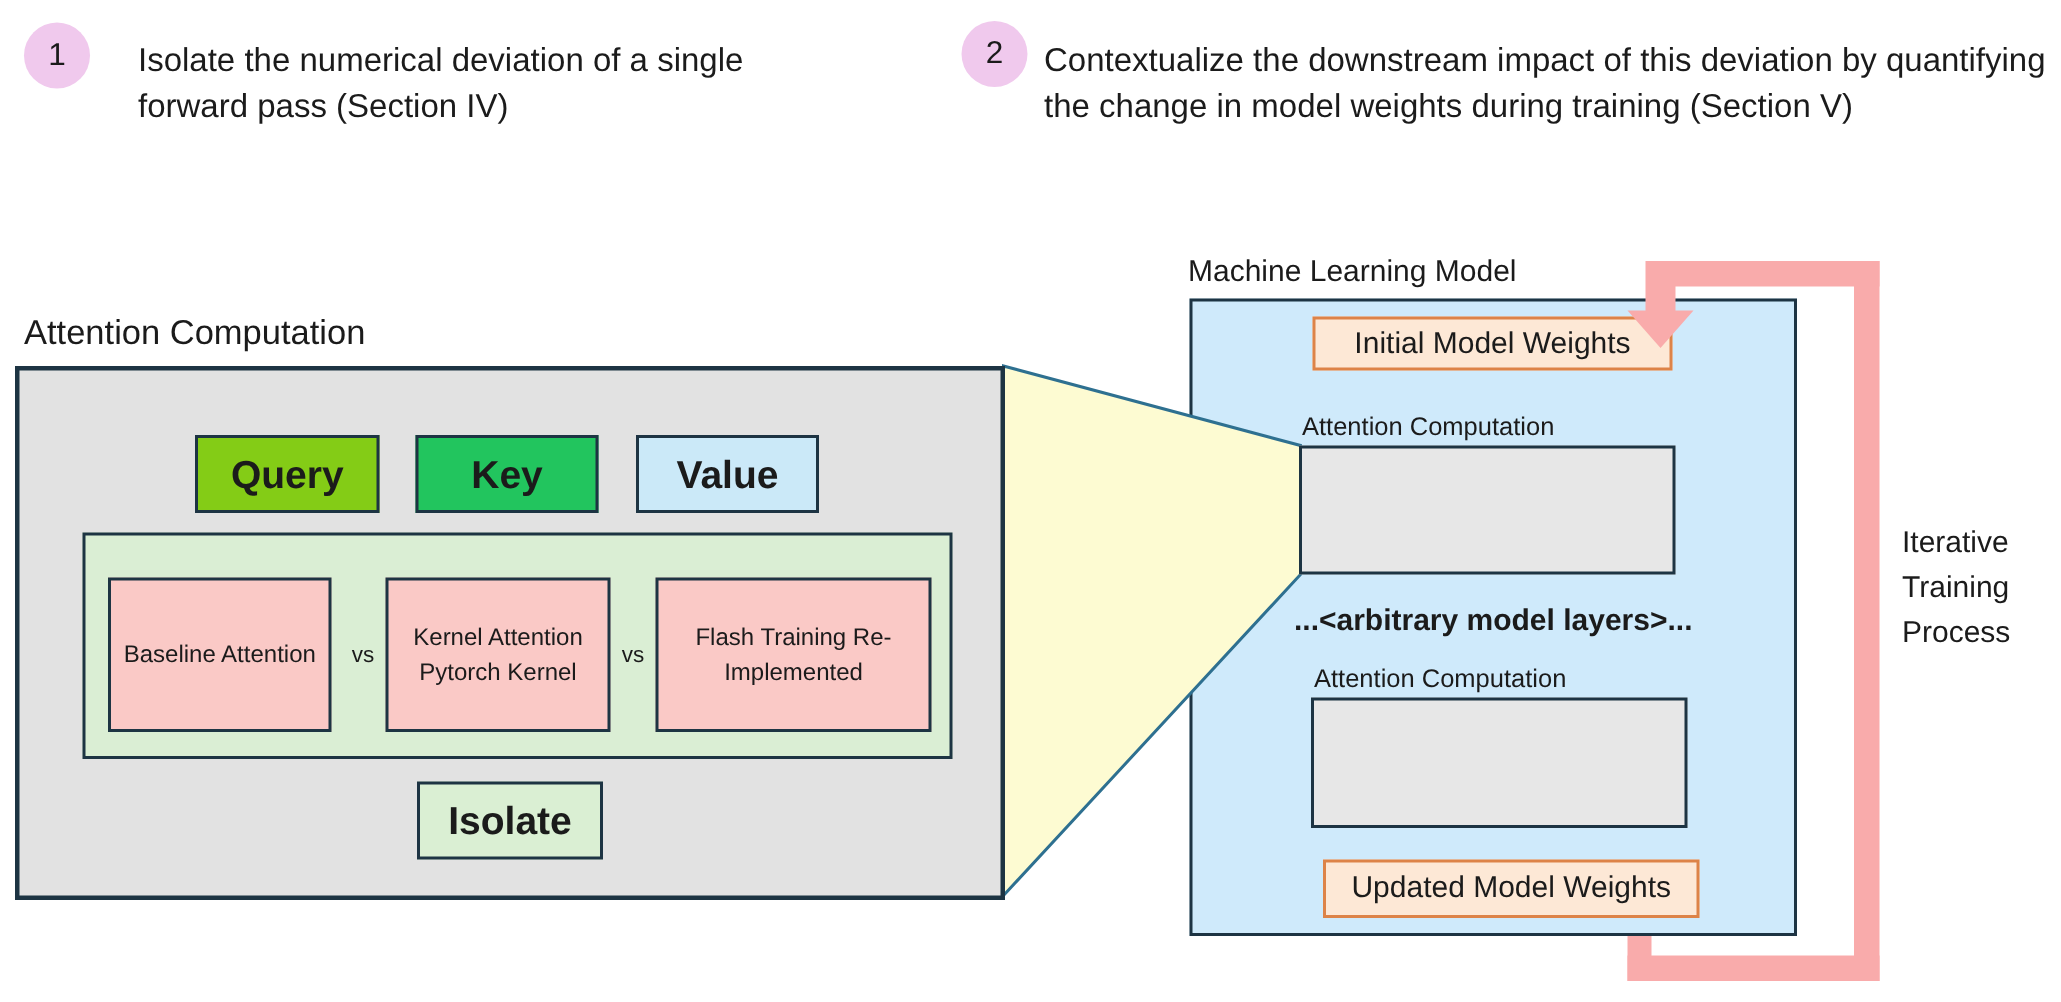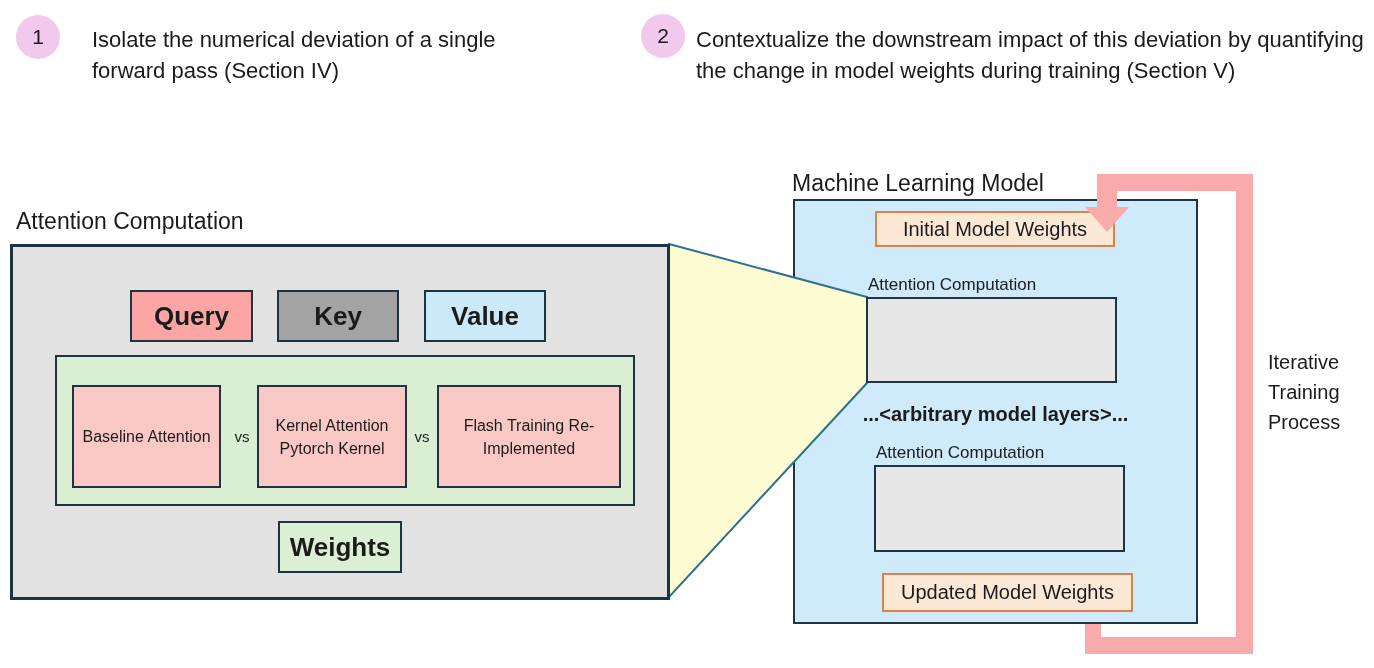--- a/index.html
+++ b/index.html
@@ -19,26 +19,26 @@
     display:flex;align-items:center;justify-content:center;
     font-size:21px;color:#1b1b1b;
   }
   .step-text{font-size:22px;line-height:31px;}
 
   
   .navy{border:2.5px solid #1d3443;}
   .center{display:flex;align-items:center;justify-content:center;text-align:center;}
 
   .diagram-title{font-size:23px;}
-  .ml-title{font-size:23px;}
+  .ml-title{font-size:20px;}
 
   .big-gray{background:#e2e2e2;border:3px solid #1d3443;}
   .qkv{font-weight:bold;font-size:26px;}
-  .q-fill{background:#fca5a5;}
-  .k-fill{background:#a3a3a3;}
+  .q-fill{background:#84cc16;}
+  .k-fill{background:#22c55e;}
   .v-fill{background:#cbe9f8;}
   .green-panel{background:#daeed4;}
   .pink-box{background:#fac9c6;font-size:16px;line-height:23px;padding:0 0;}
   .vs{font-size:15px;}
   .output-box{background:#daefd3;font-weight:bold;font-size:26px;}
 
   .blue-box{background:#cfeafb;border:2.5px solid #1d3443;}
   .weights-box{background:#fde8d6;border:2px solid #dd8348;font-size:20px;}
   .small-label{font-size:17px;}
   .inner-gray{background:#e7e7e7;border:2.5px solid #1d3443;}
@@ -85,21 +85,21 @@
     <div class="abs navy v-fill qkv center" style="left:424px;top:290px;width:122px;height:52px;">Value</div>
 
     <div class="abs navy green-panel" style="left:55px;top:355px;width:580px;height:151px;"></div>
 
     <div class="abs navy pink-box center" style="left:72px;top:385px;width:149px;height:103px;">Baseline Attention</div>
     <div class="abs vs center" style="left:227px;top:385px;width:30px;height:103px;">vs</div>
     <div class="abs navy pink-box center" style="left:257px;top:385px;width:150px;height:103px;">Kernel Attention Pytorch Kernel</div>
     <div class="abs vs center" style="left:407px;top:385px;width:30px;height:103px;">vs</div>
     <div class="abs navy pink-box center" style="left:437px;top:385px;width:184px;height:103px;">Flash Training Re-Implemented</div>
 
-    <div class="abs navy output-box center" style="left:278px;top:521px;width:124px;height:52px;">Weights</div>
+    <div class="abs navy output-box center" style="left:278px;top:521px;width:124px;height:52px;">Isolate</div>
   </div>
 
   <div class="abs z4" style="left:700px;top:0;width:674px;height:668px;">
     <div class="abs ml-title" style="left:92px;top:170px;">Machine Learning Model</div>
 
     <div class="abs weights-box center" style="left:175px;top:211px;width:240px;height:36px;">Initial Model Weights</div>
 
     <div class="abs small-label" style="left:168px;top:275px;">Attention Computation</div>
     <div class="abs inner-gray" style="left:166px;top:297px;width:251px;height:86px;"></div>
 

